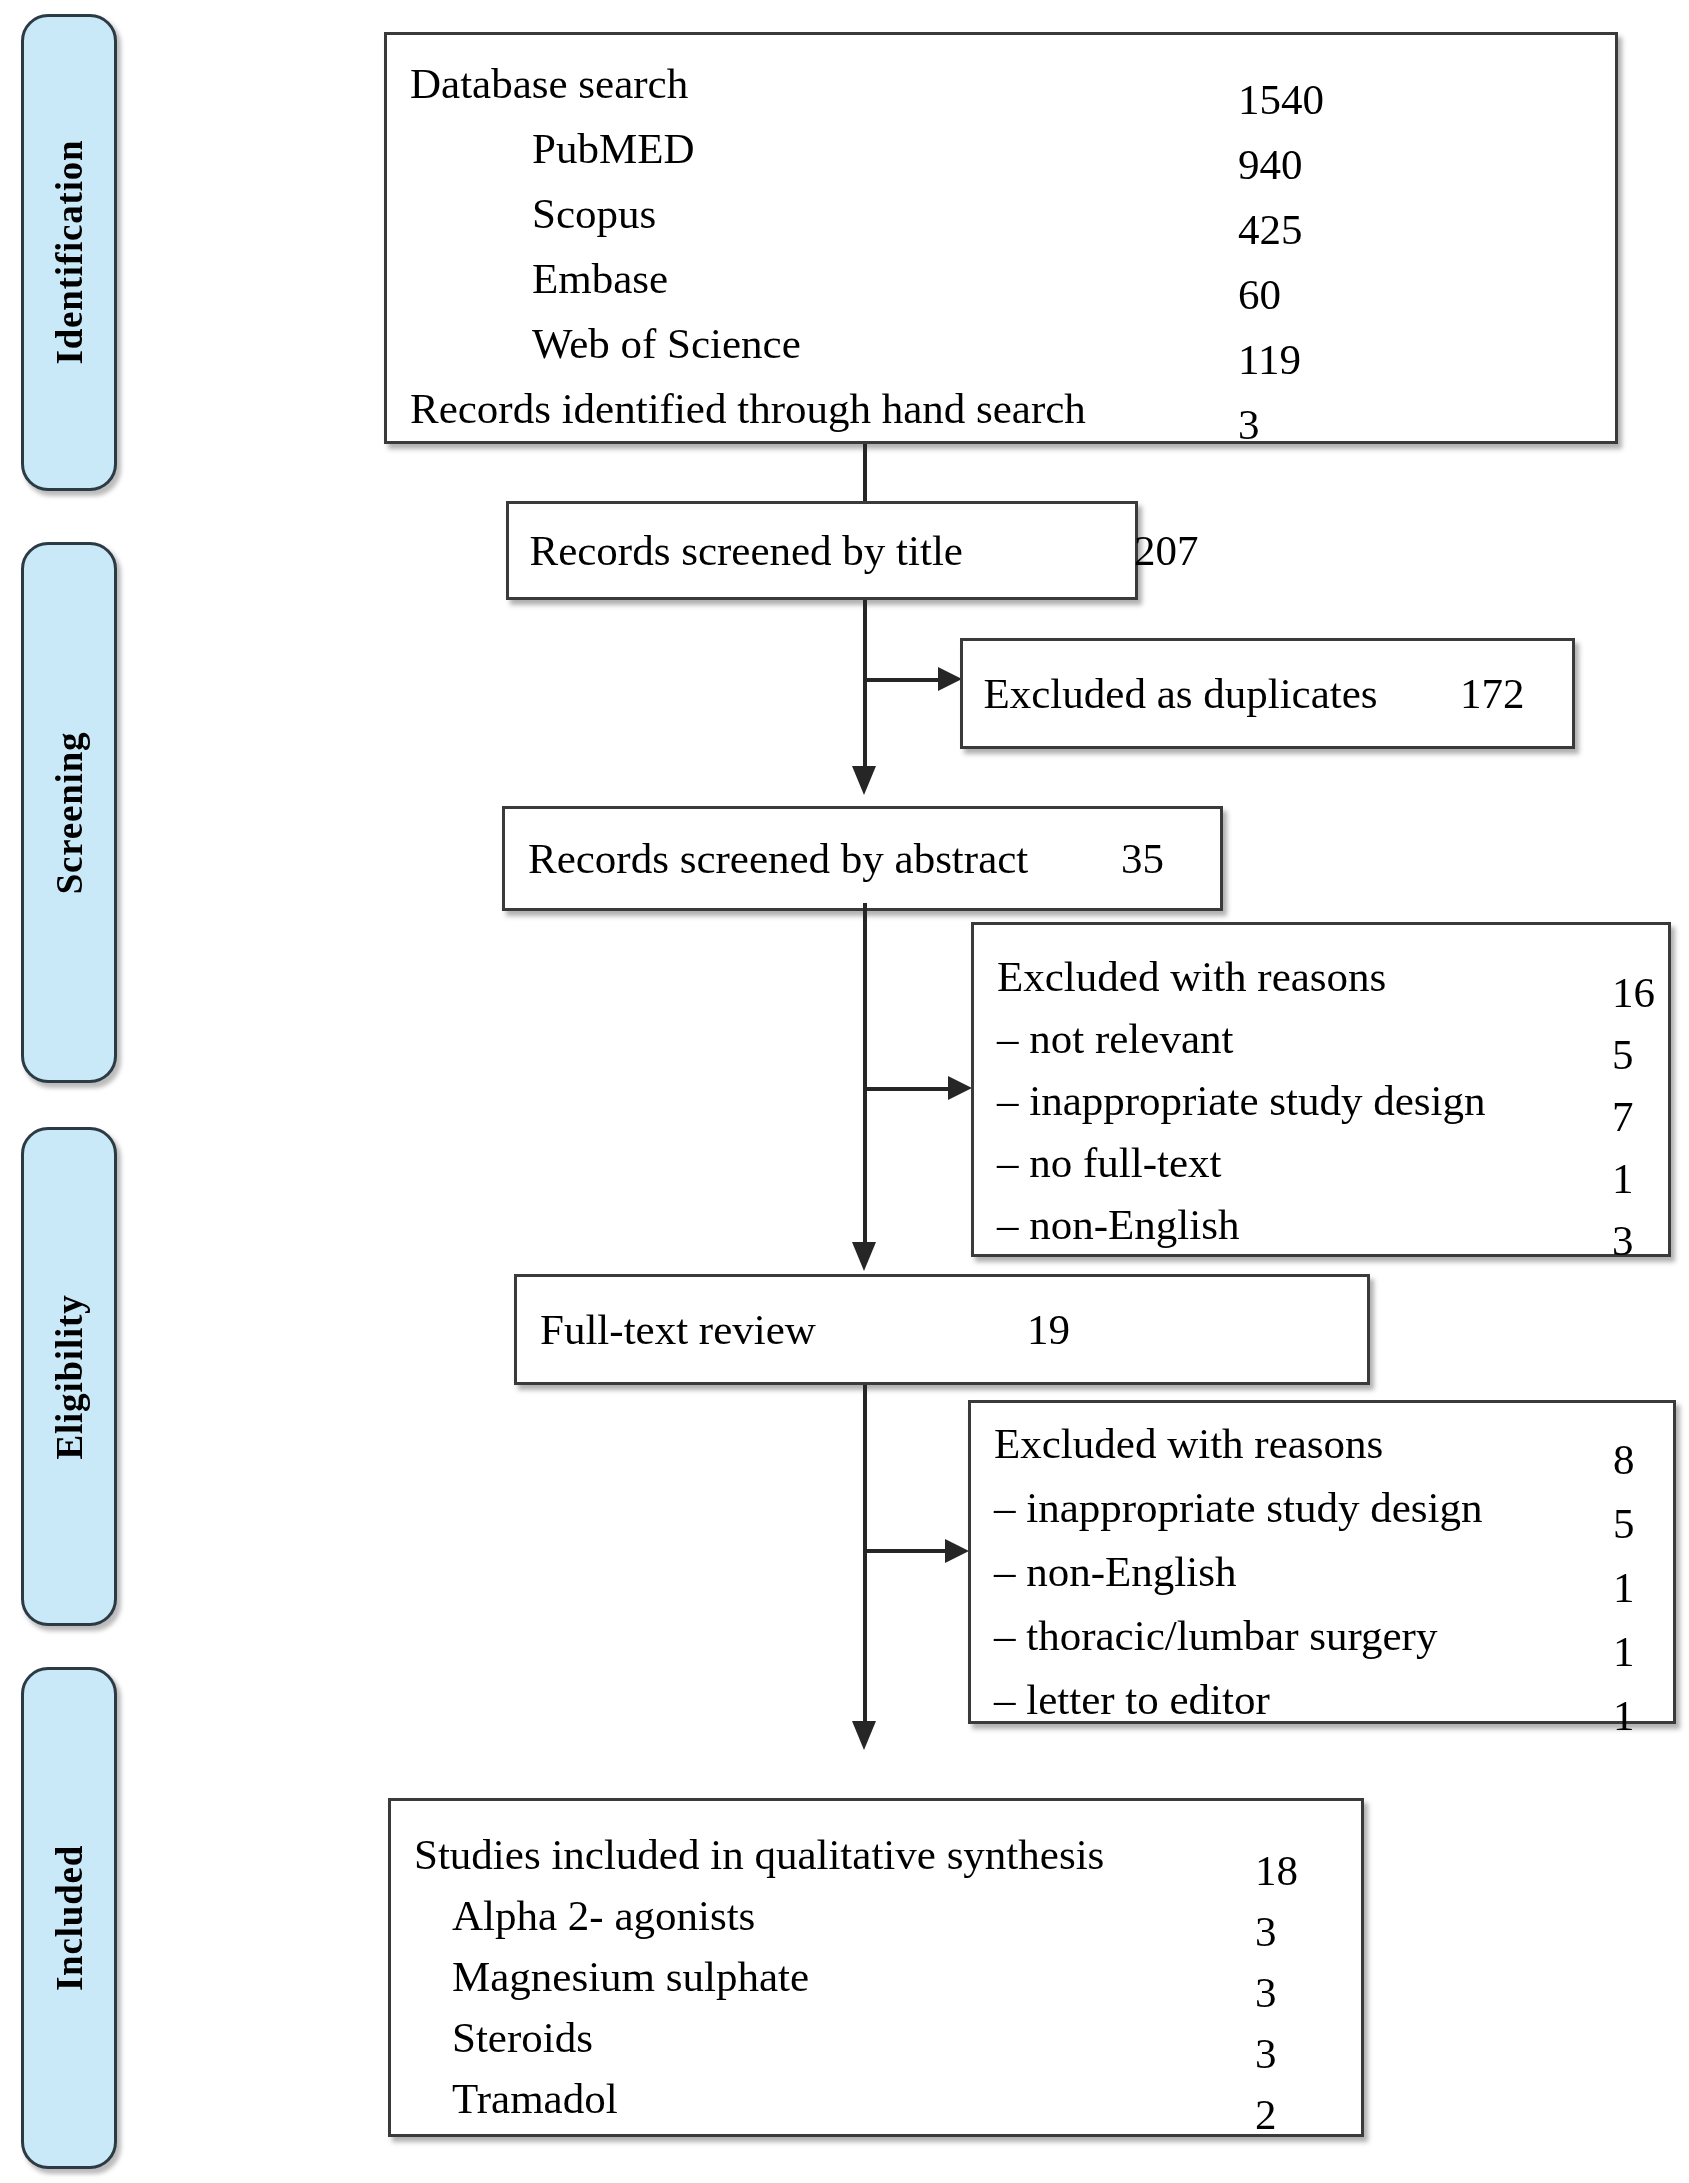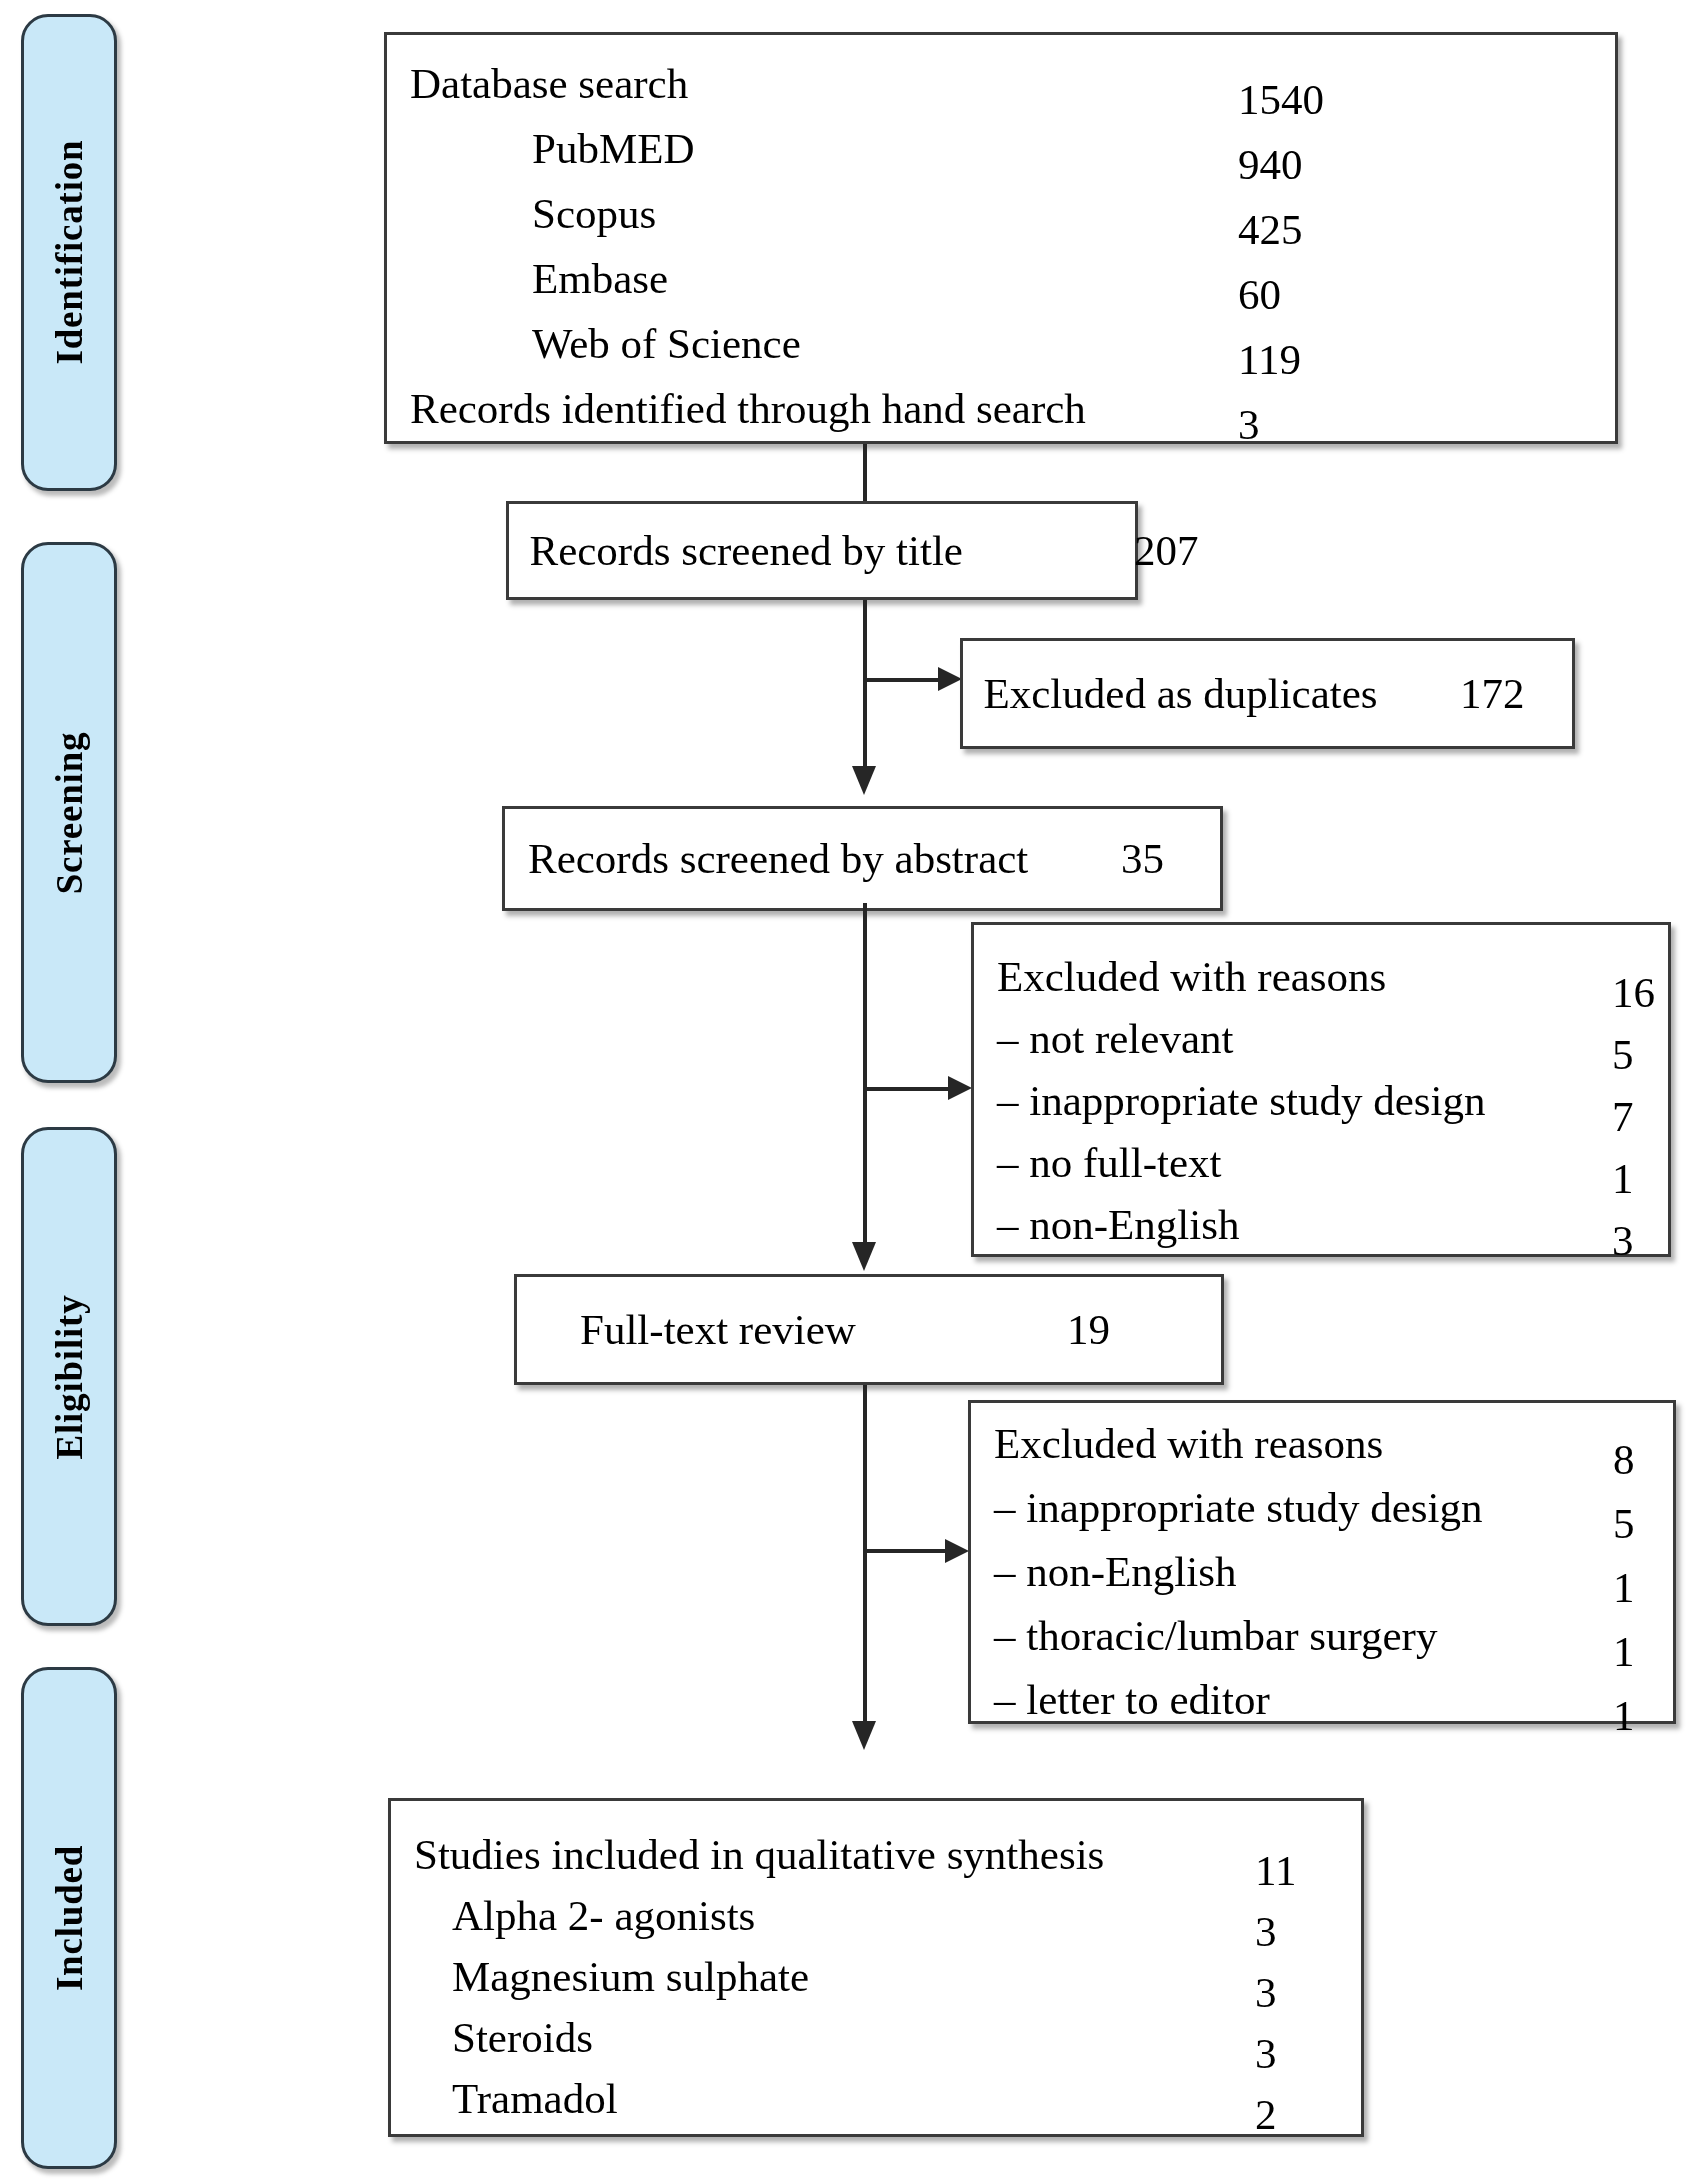--- a/index.html
+++ b/index.html
@@ -157,21 +157,21 @@
     <div class="frow">
       <span class="lbl">– no full-text</span>
       <span class="val">1</span>
     </div>
     <div class="frow">
       <span class="lbl">– non-English</span>
       <span class="val">3</span>
     </div>
   </div>
 
-  <div class="fbox single" style="left:514px;top:1274px;width:710px;height:111px;padding-left:40px;--valx:510px;">
+  <div class="fbox single" style="left:514px;top:1274px;width:856px;height:111px;--valx:510px;">
     <div class="frow">
       <span class="lbl">Full-text review</span>
       <span class="val">19</span>
     </div>
   </div>
 
   <div class="vline" style="left:863px;top:1385px;height:338px;"></div>
   <div class="ahead-down" style="left:852px;top:1721px;"></div>
   <div class="hline" style="left:863px;top:1549px;width:82px;"></div>
   <div class="ahead-right" style="left:945px;top:1539px;"></div>
@@ -195,21 +195,21 @@
     </div>
     <div class="frow">
       <span class="lbl">– letter to editor</span>
       <span class="val">1</span>
     </div>
   </div>
 
   <div class="fbox" style="left:388px;top:1754px;width:976px;height:339px;padding-top:23px;margin-top:44px;--valx:864px;--lh:61px;">
     <div class="frow">
       <span class="lbl">Studies included in qualitative synthesis</span>
-      <span class="val">11</span>
+      <span class="val">18</span>
     </div>
     <div class="frow ind8">
       <span class="lbl">Alpha 2- agonists</span>
       <span class="val">3</span>
     </div>
     <div class="frow ind8">
       <span class="lbl">Magnesium sulphate</span>
       <span class="val">3</span>
     </div>
     <div class="frow ind8">

